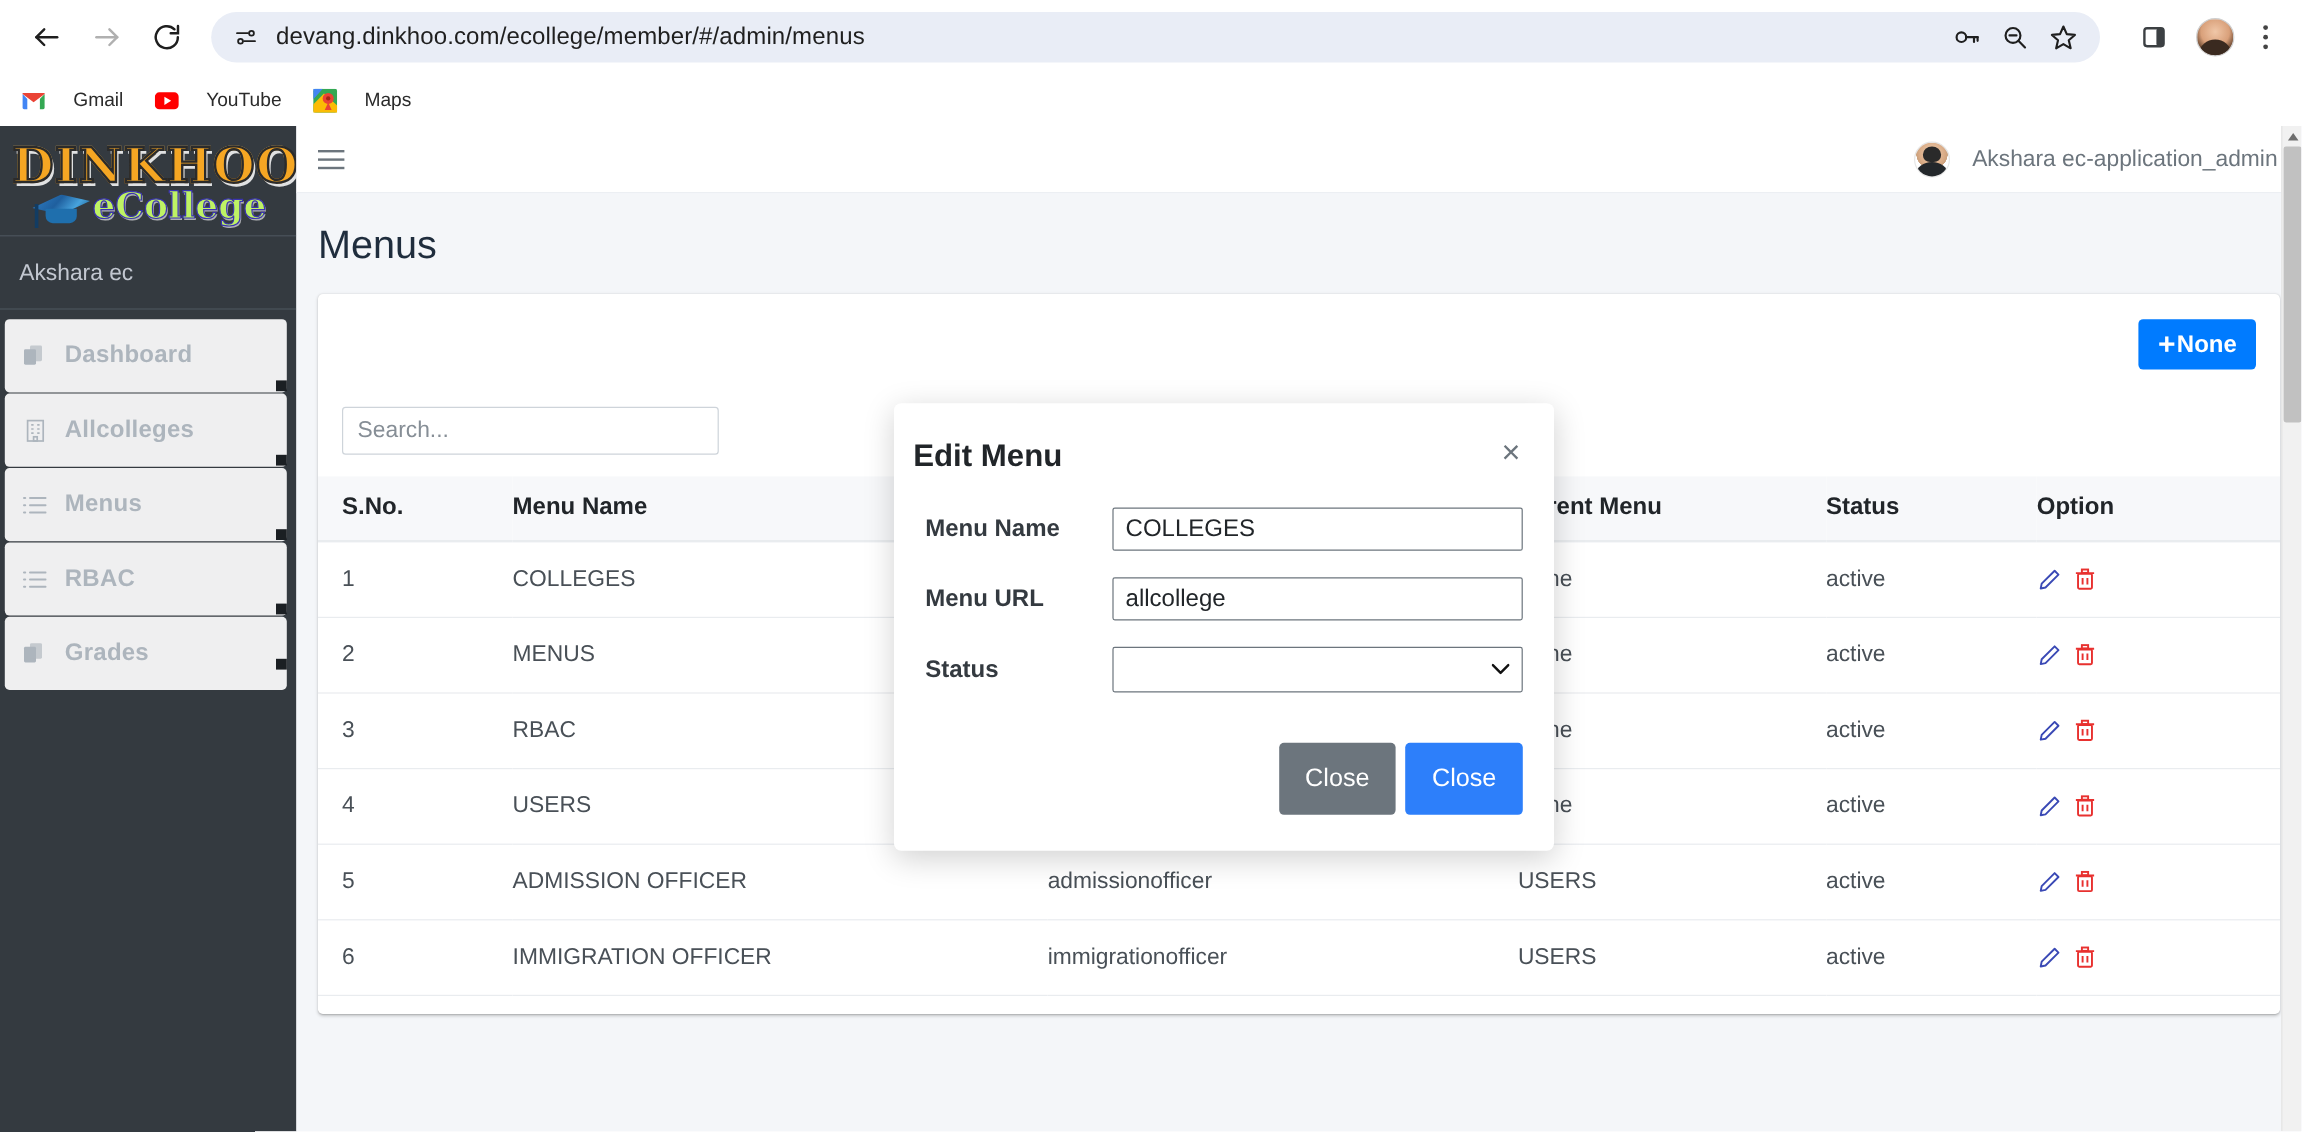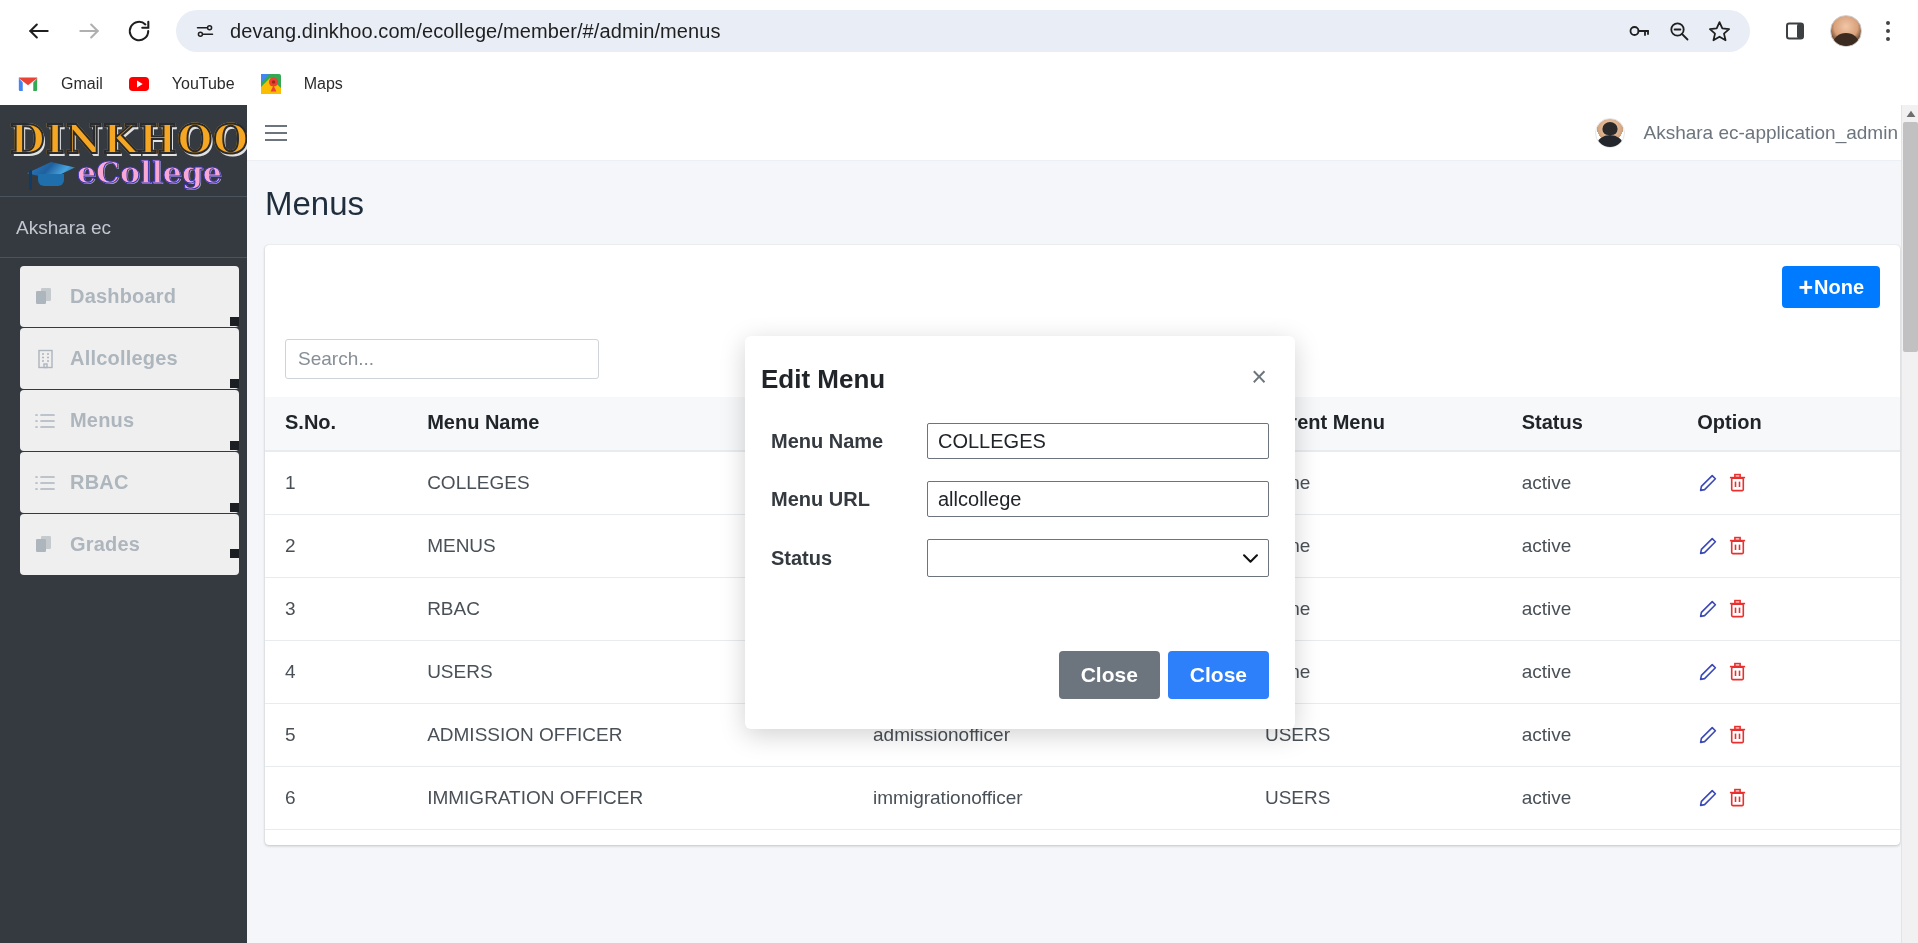--- a/index.html
+++ b/index.html
@@ -135,31 +135,31 @@
     position: absolute; top: 16px; left: 13px; width: 26px; height: 12px;
     background: #1f6fad; border-radius: 0 0 6px 6px;
   }
   .cap .tassel {
     position: absolute; top: 12px; left: 4px; width: 3px; height: 20px; background: #123c63;
   }
   .logo-ecollege {
     font-family: "DejaVu Serif", serif;
     font-size: 30px;
     font-weight: bold;
-    color: #f9a8d4;
+    color: #bef264;
     -webkit-text-stroke: 1px #3b33b0;
     text-shadow: 1px 1px 0 rgba(255,255,255,0.6);
   }
   .user-line {
     padding: 20px 16px 18px 16px;
     font-size: 19px;
     color: #c2c7d0;
     border-bottom: 1px solid #4b545c;
   }
-  .nav-list { padding: 8px 8px 0 20px; }
+  .nav-list { padding: 8px 8px 0 4px; }
   .nav-item {
     display: flex; align-items: center; gap: 14px;
     height: 61px;
     padding: 0 14px;
     background: rgba(255,255,255,0.92);
     border-radius: 4px;
     margin-bottom: 1px;
     position: relative;
   }
   .nav-item .lbl {
@@ -344,24 +344,23 @@
   .sel-wrap .chev {
     position: absolute; right: 11px; top: 50%; transform: translateY(-50%);
     pointer-events: none; color: #333; font-size: 15px; line-height: 1;
   }
   .modal-foot {
     display: flex; justify-content: flex-end; gap: 8px;
     padding: 12px 26px 30px 26px;
   }
   .btn {
     border: none; border-radius: 4px; cursor: pointer;
-    font-size: 21px; font-weight: bold; color: #fff;
-    padding: 0 22px; height: 48px;
+    font-size: 21px; font-weight: normal; color: #fff;
+    padding: 0 22px; height: 60px;
     font-family: "Liberation Sans", sans-serif;
-    margin-top: 32px;
   }
   .btn-close { background: #6c757d; }
   .btn-update { background: #2d7ffa; }
 </style>
 </head>
 <body>
 
 <div class="browser-chrome">
   <div class="nav-bar">
 

